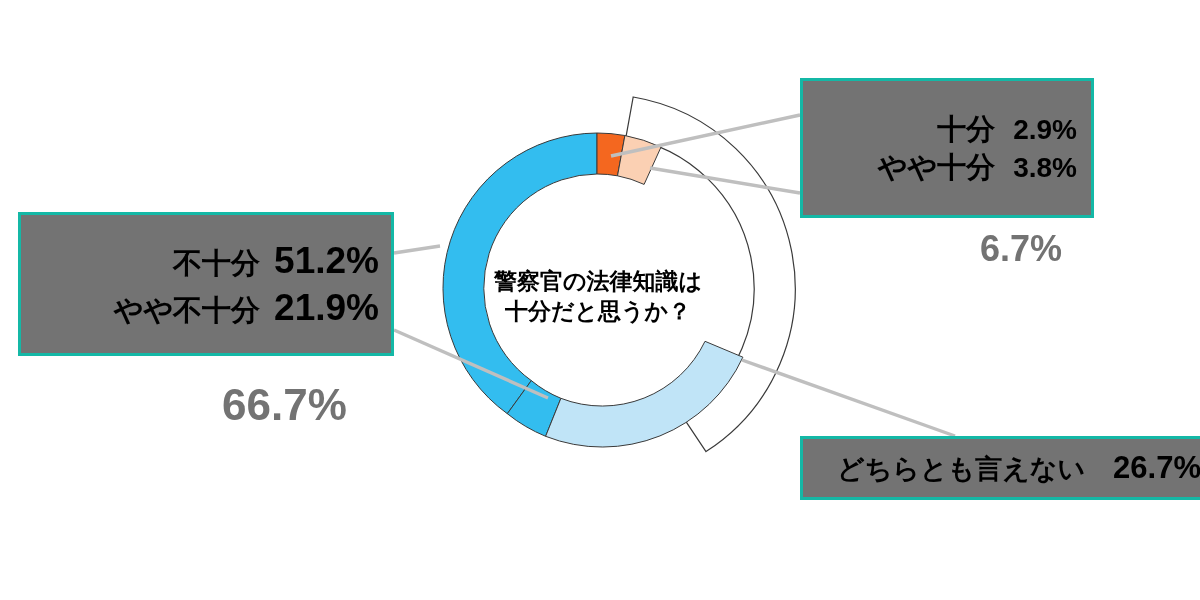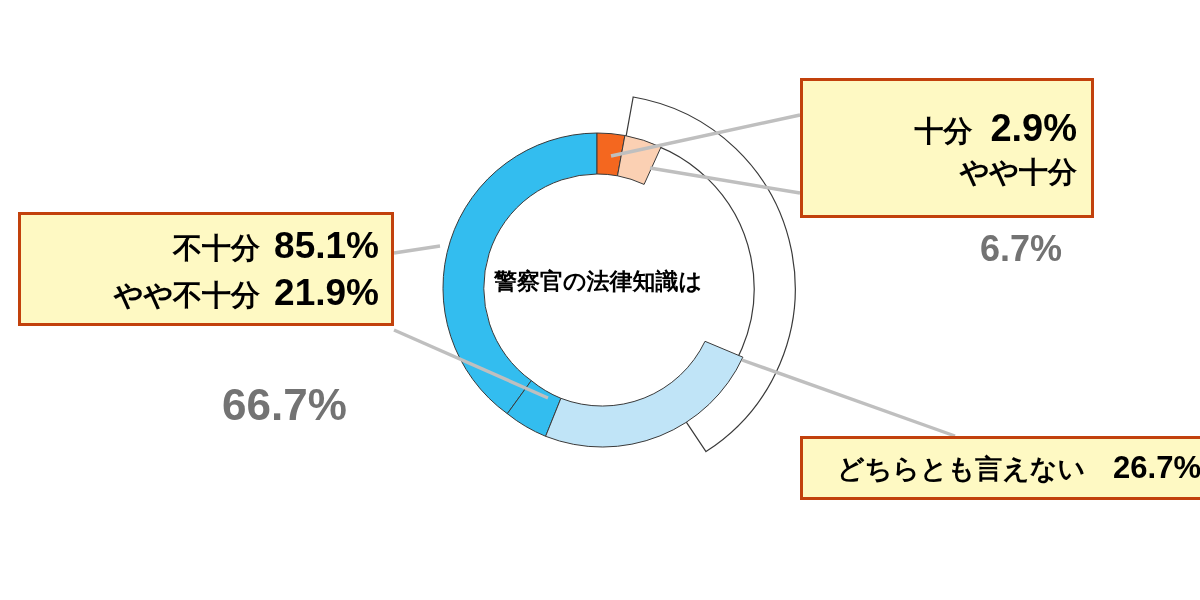--- a/index.html
+++ b/index.html
@@ -23,22 +23,22 @@
   .chart-svg {
     position: absolute;
     left: 0; top: 0;
     width: 1200px;
     height: 600px;
   }
   
   .label-box {
     position: absolute;
     box-sizing: border-box;
-    background: #fef9c3;
-    border: 3px solid #c2410c;
+    background: #737373;
+    border: 3px solid #14b8a6;
     display: flex;
     flex-direction: column;
     justify-content: center;
   }
   .label-row {
     display: flex;
     align-items: baseline;
     white-space: nowrap;
     line-height: 1.12;
   }
@@ -56,28 +56,28 @@
     top: 78px;
     width: 294px;
     height: 140px;
     padding: 0 14px;
   }
   #box-sufficient .label-row {
     justify-content: flex-end;
     margin: 3px 0;
   }
   #box-sufficient .lbl-name { font-size: 29px; }
-  #box-sufficient .lbl-val  { font-size: 38px; margin-left: 18px; }
+  #box-sufficient .lbl-val  { font-size: 28px; margin-left: 18px; }
 
   
   #box-insufficient {
     left: 18px;
     top: 212px;
     width: 376px;
-    height: 114px;
+    height: 144px;
     padding: 0 12px;
   }
   #box-insufficient .label-row {
     justify-content: flex-end;
     margin: 3px 0;
   }
   #box-insufficient .lbl-name { font-size: 29px; }
   #box-insufficient .lbl-val  { font-size: 37px; margin-left: 14px; }
 
   
@@ -198,37 +198,39 @@
 
     <line x1="394" y1="253" x2="440" y2="246" stroke="#bfbfbf" stroke-width="3.4"></line>
 
     <line x1="394" y1="330" x2="548" y2="398" stroke="#bfbfbf" stroke-width="3.4"></line>
 
     <line x1="742" y1="360" x2="955" y2="436" stroke="#bfbfbf" stroke-width="3.4"></line>
   </svg>
 
   <div class="center-text">
     <div class="center-line">警察官の法律知識は</div>
+    <div class="center-line">十分だと思うか？</div>
   </div>
 
   <div class="label-box" id="box-sufficient">
     <div class="label-row">
       <span class="lbl-name">十分</span>
       <span class="lbl-val">2.9%</span>
     </div>
     <div class="label-row">
       <span class="lbl-name">やや十分</span>
+      <span class="lbl-val">3.8%</span>
     </div>
   </div>
   <div class="total-red" id="total-sufficient">6.7%</div>
 
   <div class="label-box" id="box-insufficient">
     <div class="label-row">
       <span class="lbl-name">不十分</span>
-      <span class="lbl-val">85.1%</span>
+      <span class="lbl-val">51.2%</span>
     </div>
     <div class="label-row">
       <span class="lbl-name">やや不十分</span>
       <span class="lbl-val">21.9%</span>
     </div>
   </div>
   <div class="total-red" id="total-insufficient">66.7%</div>
 
   <div class="label-box" id="box-neither">
     <div class="label-row">

